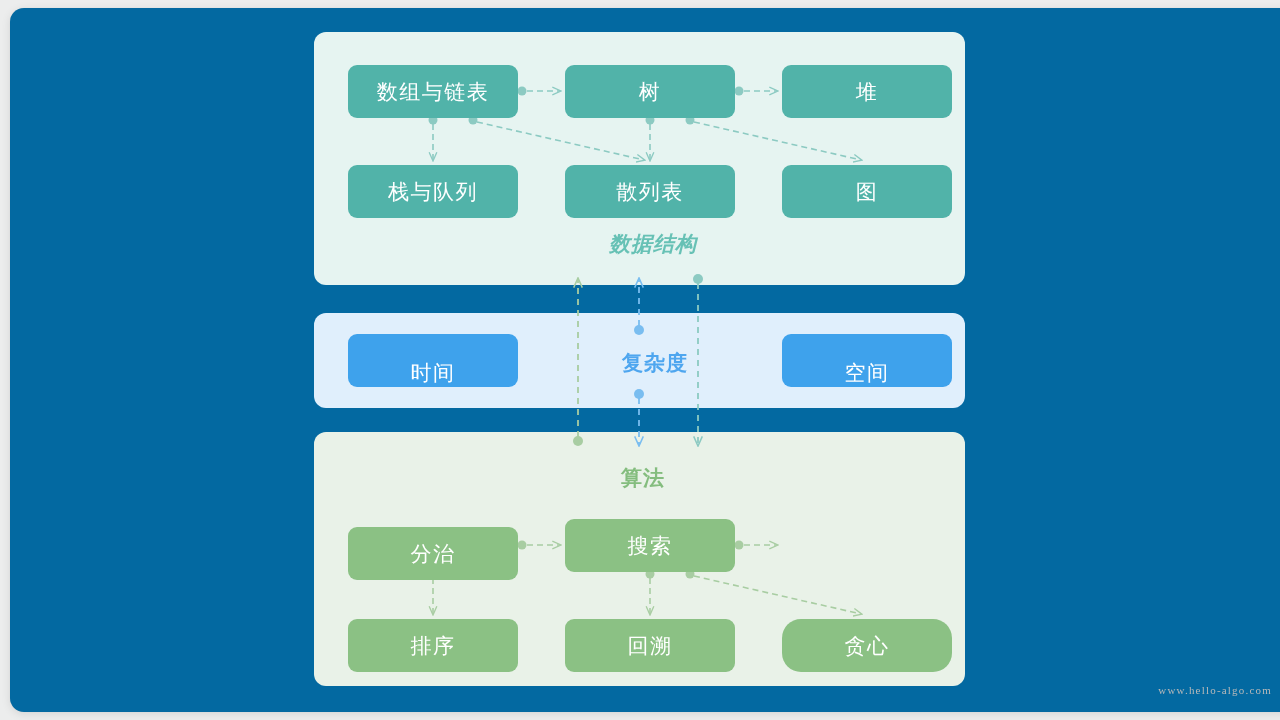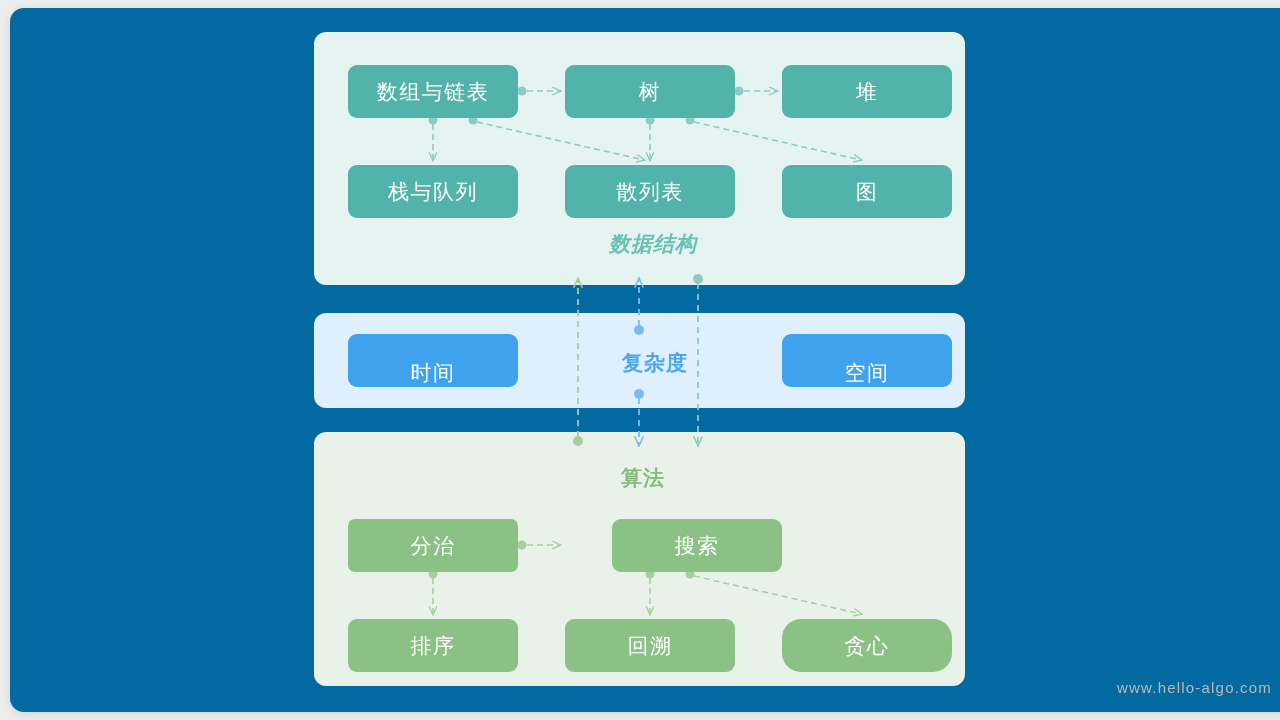--- a/index.html
+++ b/index.html
@@ -92,22 +92,22 @@
   #node-heap   { top: 33px; }
   #node-stack  { top: 133px; }
   #node-hash   { top: 133px; }
   #node-graph  { top: 133px; }
 
   
   #node-time   { top: 21px; }
   #node-space  { top: 21px; }
 
   
-  #node-divide  { top: 87px; border-radius: 7px; }
-  #node-search  { top: 87px; margin-left: 47px; }
+  #node-divide  { top: 95px; }
+  #node-search  { top: 87px; }
   #node-dp      { top: 87px; }
   #node-sort    { top: 187px; align-items: center; }
   #node-back    { top: 187px; }
   #node-greedy  { top: 187px; border-radius: 19px; }
 
   
   svg.conn {
     position: absolute;
     left: 0;
     top: 0;
@@ -116,22 +116,22 @@
   }
   #conn-ds    { left: 304px; top: 24px;  width: 651px; height: 253px; }
   #conn-algo  { left: 304px; top: 424px; width: 651px; height: 254px; }
   #conn-mid   { left: 0px;   top: 0px;   width: 1260px; height: 704px; }
 
   
   #watermark {
     position: absolute;
     right: 26px;
     bottom: 16px;
-    font-family: Liberation Sans, sans-serif;
-    font-size: 15px;
+    font-family: Liberation Serif, serif;
+    font-size: 11px;
     letter-spacing: 1.2px;
     color: #b9b9b9;
     user-select: none;
   }
 </style>
 </head>
 <body>
 
 <div id="card">
 

